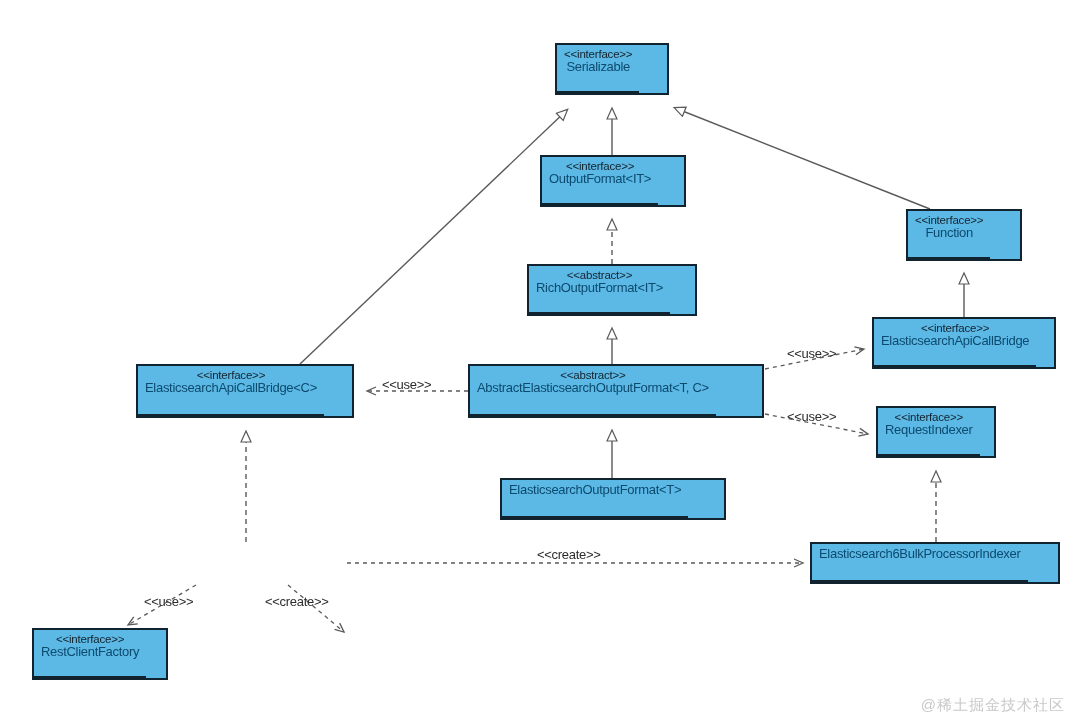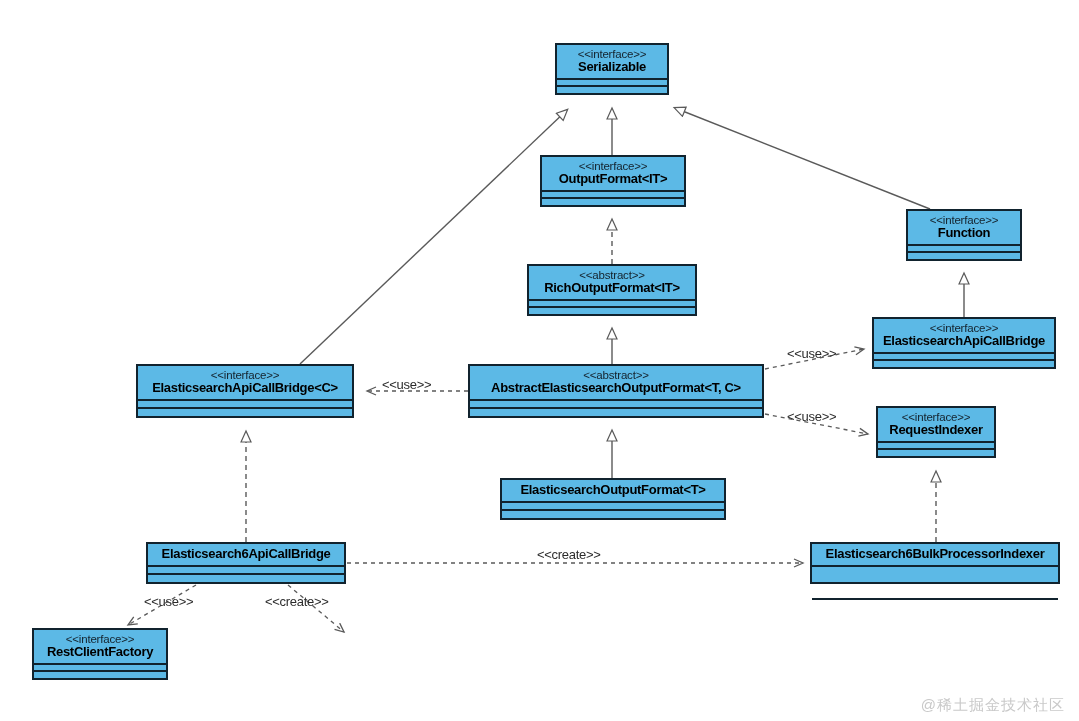--- a/index.html
+++ b/index.html
@@ -22,42 +22,42 @@
     width: 1079px;
     height: 721px;
     pointer-events: none;
   }
   .uml-box {
     position: absolute;
     box-sizing: border-box;
     background: #5CB9E6;
     border: 2px solid #11232e;
     display: flex;
-    flex-direction: column;
+    flex-direction: row;
     z-index: 5;
   }
   .uml-head {
     box-sizing: border-box;
     padding: 3px 7px 4px 7px;
     text-align: center;
     border-bottom: 2px solid #11232e;
     line-height: 1.08;
   }
   .uml-stereo {
     display: block;
     font-size: 11.5px;
     color: #14222c;
     letter-spacing: -0.2px;
     white-space: nowrap;
   }
   .uml-name {
     display: block;
     font-size: 13px;
-    font-weight: bold;
-    color: #000000;
+    font-weight: normal;
+    color: #0c4a6e;
     letter-spacing: -0.3px;
     white-space: nowrap;
   }
   .uml-compartment {
     box-sizing: border-box;
     height: 11px;
     border-bottom: 2px solid #11232e;
   }
   .uml-compartment.last {
     border-bottom: none;
@@ -233,27 +233,20 @@
   </div>
 
   <div class="uml-box" style="left:500px; top:478px; width:226px; height:42px;">
     <div class="uml-head">
       <span class="uml-name">ElasticsearchOutputFormat&lt;T&gt;</span>
     </div>
     <div class="uml-compartment"></div>
     <div class="uml-compartment last"></div>
   </div>
 
-  <div class="uml-box" style="left:146px; top:542px; width:200px; height:42px;">
-    <div class="uml-head">
-      <span class="uml-name">Elasticsearch6ApiCallBridge</span>
-    </div>
-    <div class="uml-compartment"></div>
-    <div class="uml-compartment last"></div>
-  </div>
 
   <div class="uml-box" style="left:810px; top:542px; width:250px; height:42px;gap:31px;">
     <div class="uml-head">
       <span class="uml-name">Elasticsearch6BulkProcessorIndexer</span>
     </div>
     <div class="uml-compartment"></div>
     <div class="uml-compartment last"></div>
   </div>
 
   <div class="uml-box" style="left:32px; top:628px; width:136px; height:52px;">

